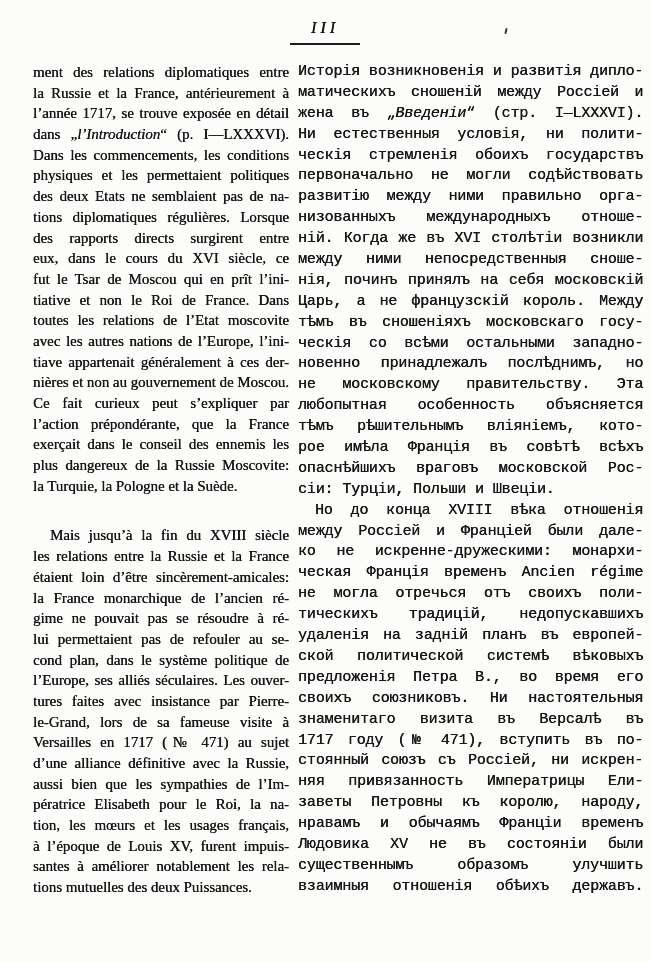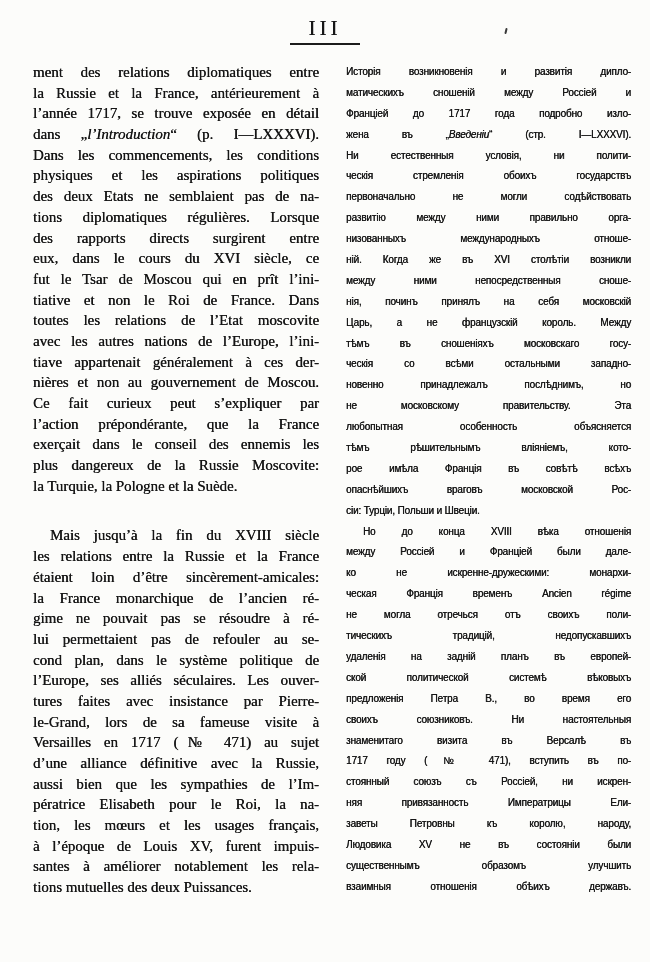--- a/index.html
+++ b/index.html
@@ -20,24 +20,25 @@
   
   .header {
     position: absolute;
     top: 16px;
     left: 0;
     width: 100%;
     text-align: center;
   }
   .pagenum {
     display: inline-block;
-    font-size: 21px;
+    font-size: 16px;
     letter-spacing: 4px;
     line-height: 24px;
     text-shadow: 0.3px 0 currentColor;
+    font-style: italic;
   }
   .pagenum-rule {
     width: 70px;
     height: 2px;
     background: #1c1c1c;
     margin: 3px auto 0 auto;
   }
   .speck {
     position: absolute;
     left: 505px;
@@ -61,23 +62,23 @@
   .col {
     text-shadow: 0.3px 0 currentColor;
   }
   .col-left {
     width: 286px;
     font-size: 14.9px;
     font-family: "Liberation Serif", "DejaVu Serif", serif;
   }
   .col-right {
     flex: 1;
-    margin-left: 20px;
-    font-size: 10px;
-    font-family: Liberation Sans, sans-serif;
+    margin-left: 4px;
+    font-size: 15px;
+    font-family: Liberation Mono, monospace;
     letter-spacing: -0.15px;
   }
   .divider {
     width: 2px;
     background: #1a1a1a;
     margin-left: 5px;
   }
   .line {
     text-align: justify;
     text-align-last: justify;
@@ -102,21 +103,21 @@
 
   <span class="speck"></span>
 
   <div class="columns">
     <div class="col col-left" id="col-left">
         <div class="line"><span>ment des relations diplomatiques entre</span></div>
         <div class="line"><span>la Russie et la France, antérieurement à</span></div>
         <div class="line"><span>l’année 1717, se trouve exposée en détail</span></div>
         <div class="line"><span>dans „</span><span class="it">l’Introduction</span><span>“ (p. I—LXXXVI).</span></div>
         <div class="line"><span>Dans les commencements, les conditions</span></div>
-        <div class="line"><span>physiques et les aspirations politiques</span></div>
+        <div class="line"><span>physiques et les permettaient politiques</span></div>
         <div class="line"><span>des deux Etats ne semblaient pas de na-</span></div>
         <div class="line"><span>tions diplomatiques régulières. Lorsque</span></div>
         <div class="line"><span>des rapports directs surgirent entre</span></div>
         <div class="line"><span>eux, dans le cours du XVI siècle, ce</span></div>
         <div class="line"><span>fut le Tsar de Moscou qui en prît l’ini-</span></div>
         <div class="line"><span>tiative et non le Roi de France. Dans</span></div>
         <div class="line"><span>toutes les relations de l’Etat moscovite</span></div>
         <div class="line"><span>avec les autres nations de l’Europe, l’ini-</span></div>
         <div class="line"><span>tiave appartenait généralement à ces der-</span></div>
         <div class="line"><span>nières et non au gouvernement de Moscou.</span></div>
@@ -142,21 +143,20 @@
         <div class="line"><span>pératrice Elisabeth pour le Roi, la na-</span></div>
         <div class="line"><span>tion, les mœurs et les usages français,</span></div>
         <div class="line"><span>à l’époque de Louis XV, furent impuis-</span></div>
         <div class="line"><span>santes à améliorer notablement les rela-</span></div>
         <div class="line nojust"><span>tions mutuelles des deux Puissances.</span></div>
       </div>
     <div class="divider"></div>
     <div class="col col-right" id="col-right">
         <div class="line"><span>Исторія возникновенія и развитія дипло-</span></div>
         <div class="line"><span>матическихъ сношеній между Россіей и</span></div>
-        <div class="line"><span>Франціей до 1717 года подробно изло-</span></div>
         <div class="line"><span>жена въ „</span><span class="it">Введеніи</span><span>“ (стр. I—LXXXVI).</span></div>
         <div class="line"><span>Ни естественныя условія, ни полити-</span></div>
         <div class="line"><span>ческія стремленія обоихъ государствъ</span></div>
         <div class="line"><span>первоначально не могли содѣйствовать</span></div>
         <div class="line"><span>развитію между ними правильно орга-</span></div>
         <div class="line"><span>низованныхъ международныхъ отноше-</span></div>
         <div class="line"><span>ній. Когда же въ XVI столѣтіи возникли</span></div>
         <div class="line"><span>между ними непосредственныя сноше-</span></div>
         <div class="line"><span>нія, починъ принялъ на себя московскій</span></div>
         <div class="line"><span>Царь, а не французскій король. Между</span></div>
@@ -177,18 +177,19 @@
         <div class="line"><span>тическихъ традицій, недопускавшихъ</span></div>
         <div class="line"><span>удаленія на задній планъ въ европей-</span></div>
         <div class="line"><span>ской политической системѣ вѣковыхъ</span></div>
         <div class="line"><span>предложенія Петра В., во время его</span></div>
         <div class="line"><span>своихъ союзниковъ. Ни настоятельныя</span></div>
         <div class="line"><span>знаменитаго визита въ Версалѣ въ</span></div>
         <div class="line"><span>1717 году (№ 471), вступить въ по-</span></div>
         <div class="line"><span>стоянный союзъ съ Россіей, ни искрен-</span></div>
         <div class="line"><span>няя привязанность Императрицы Ели-</span></div>
         <div class="line"><span>заветы Петровны къ королю, народу,</span></div>
+        <div class="line"><span>нравамъ и обычаямъ Франціи временъ</span></div>
         <div class="line"><span>Людовика XV не въ состояніи были</span></div>
         <div class="line"><span>существеннымъ образомъ улучшить</span></div>
         <div class="line"><span>взаимныя отношенія обѣихъ державъ.</span></div>
       </div>
   </div>
 </div>
 
 </body></html>

